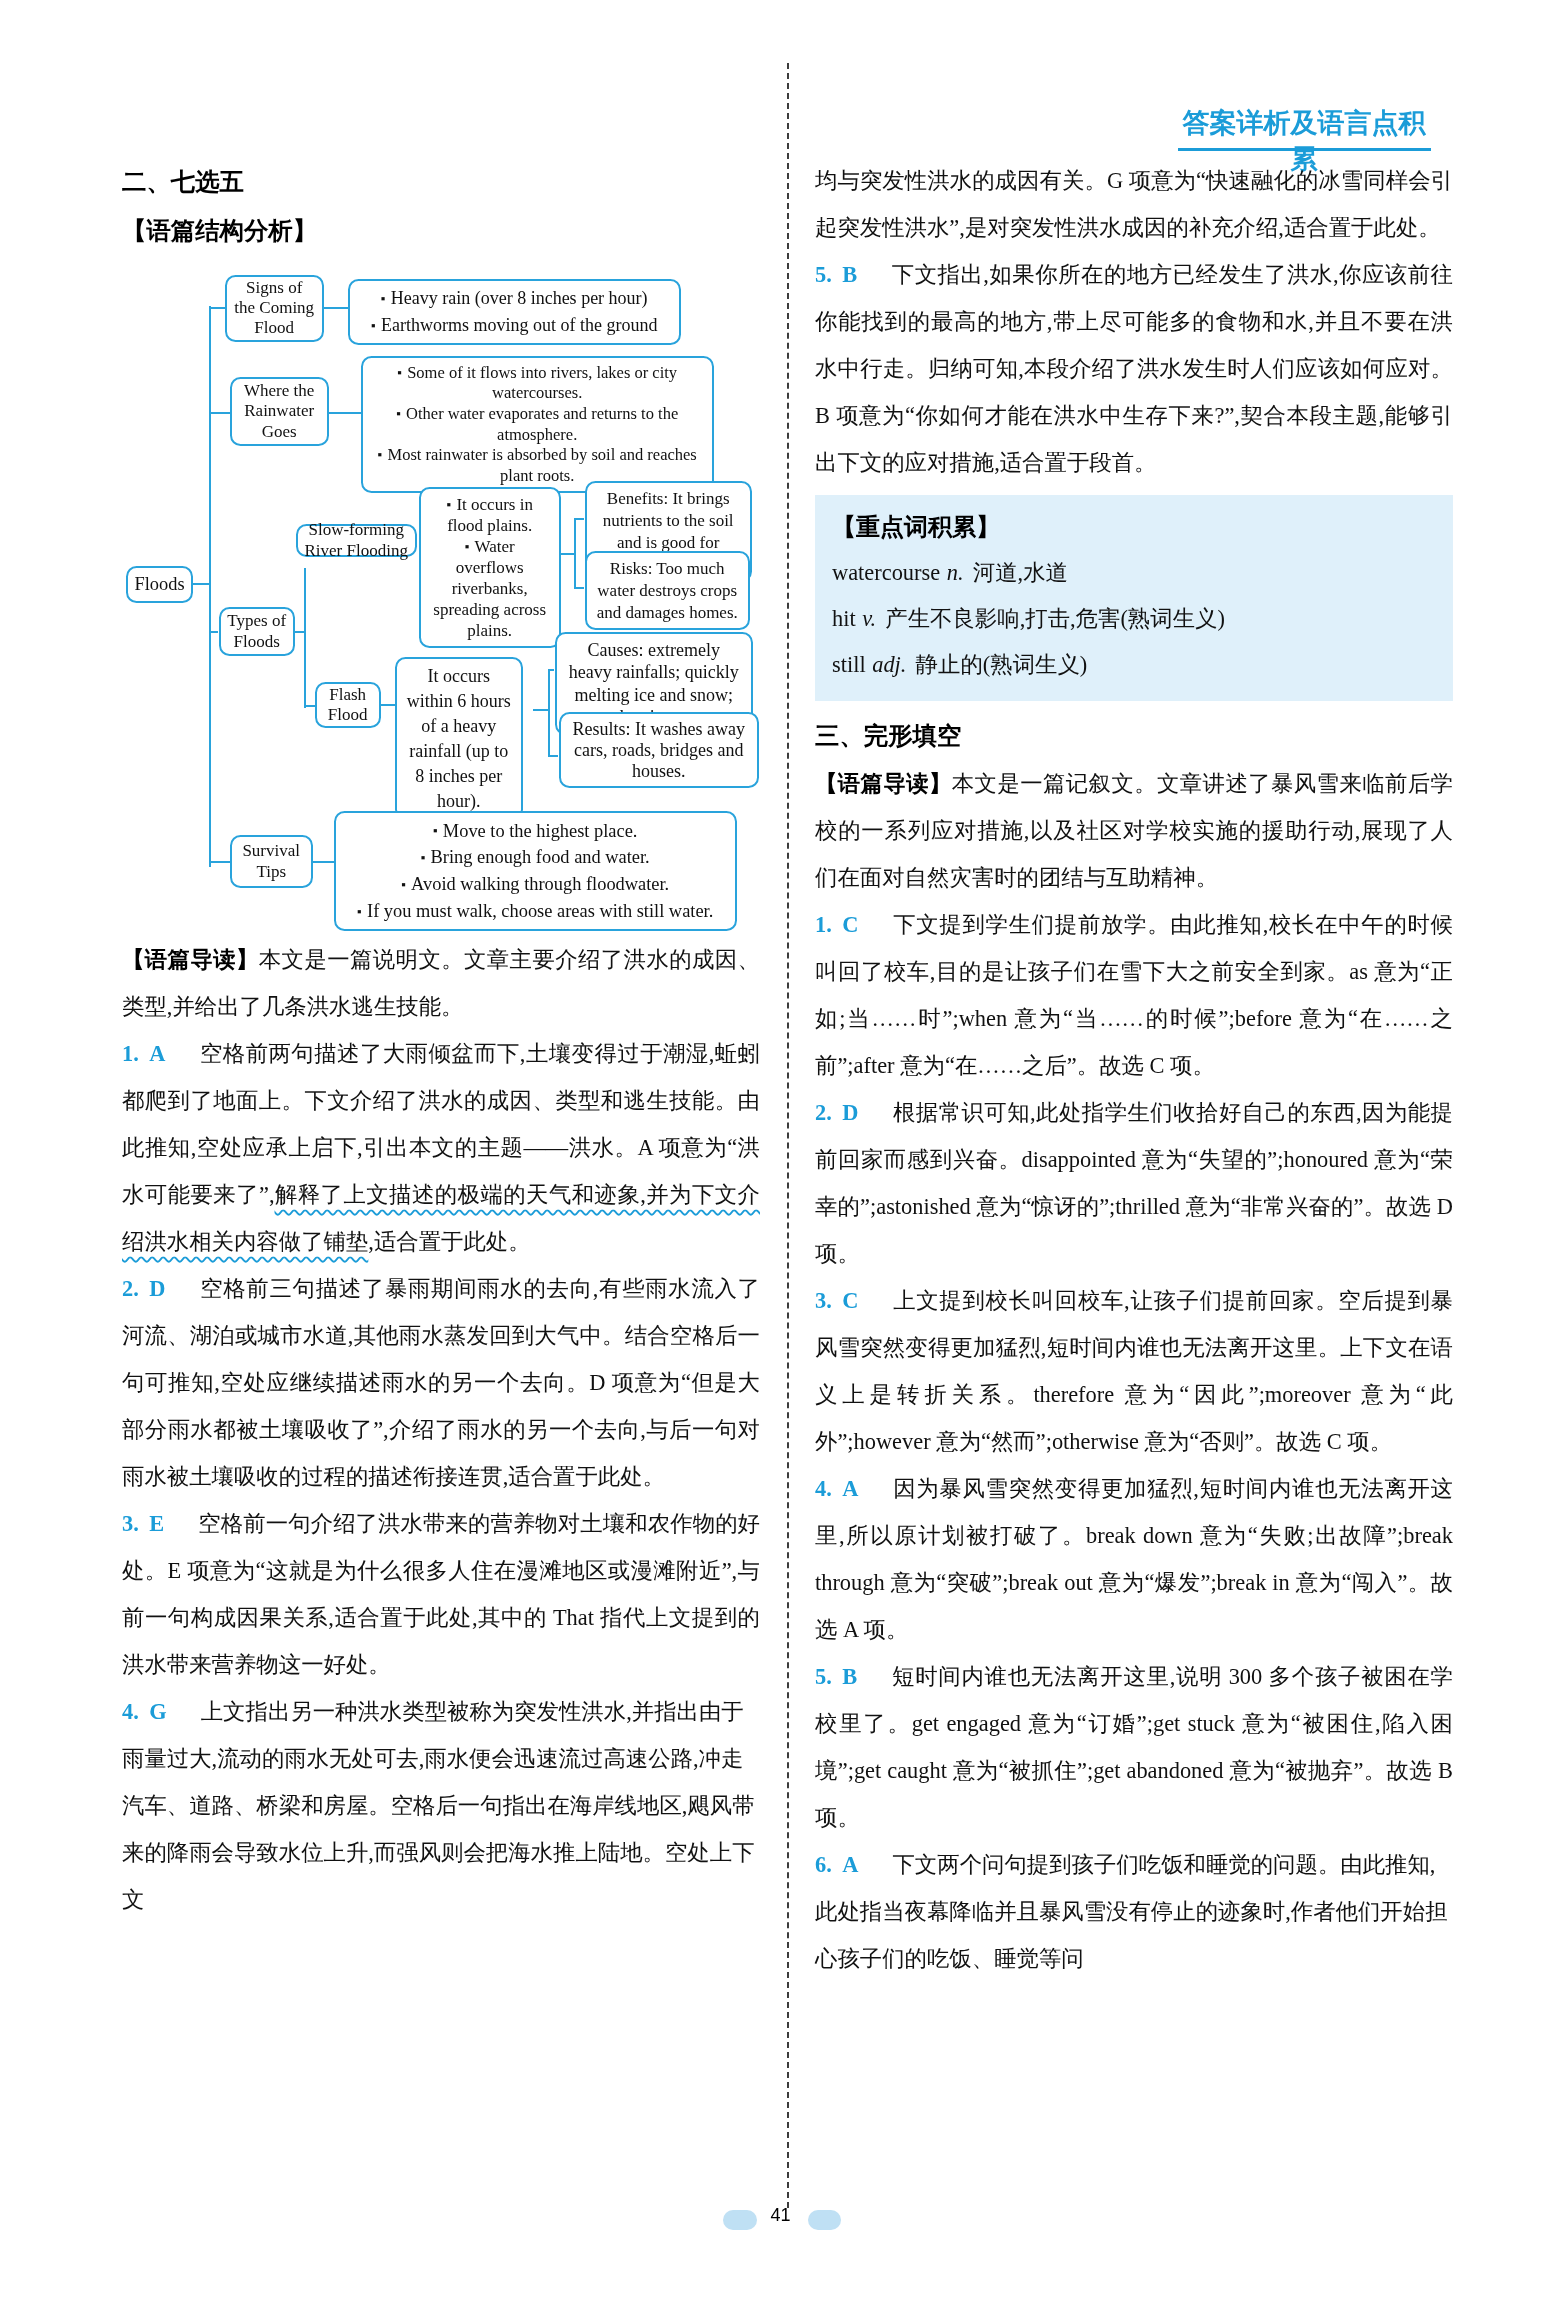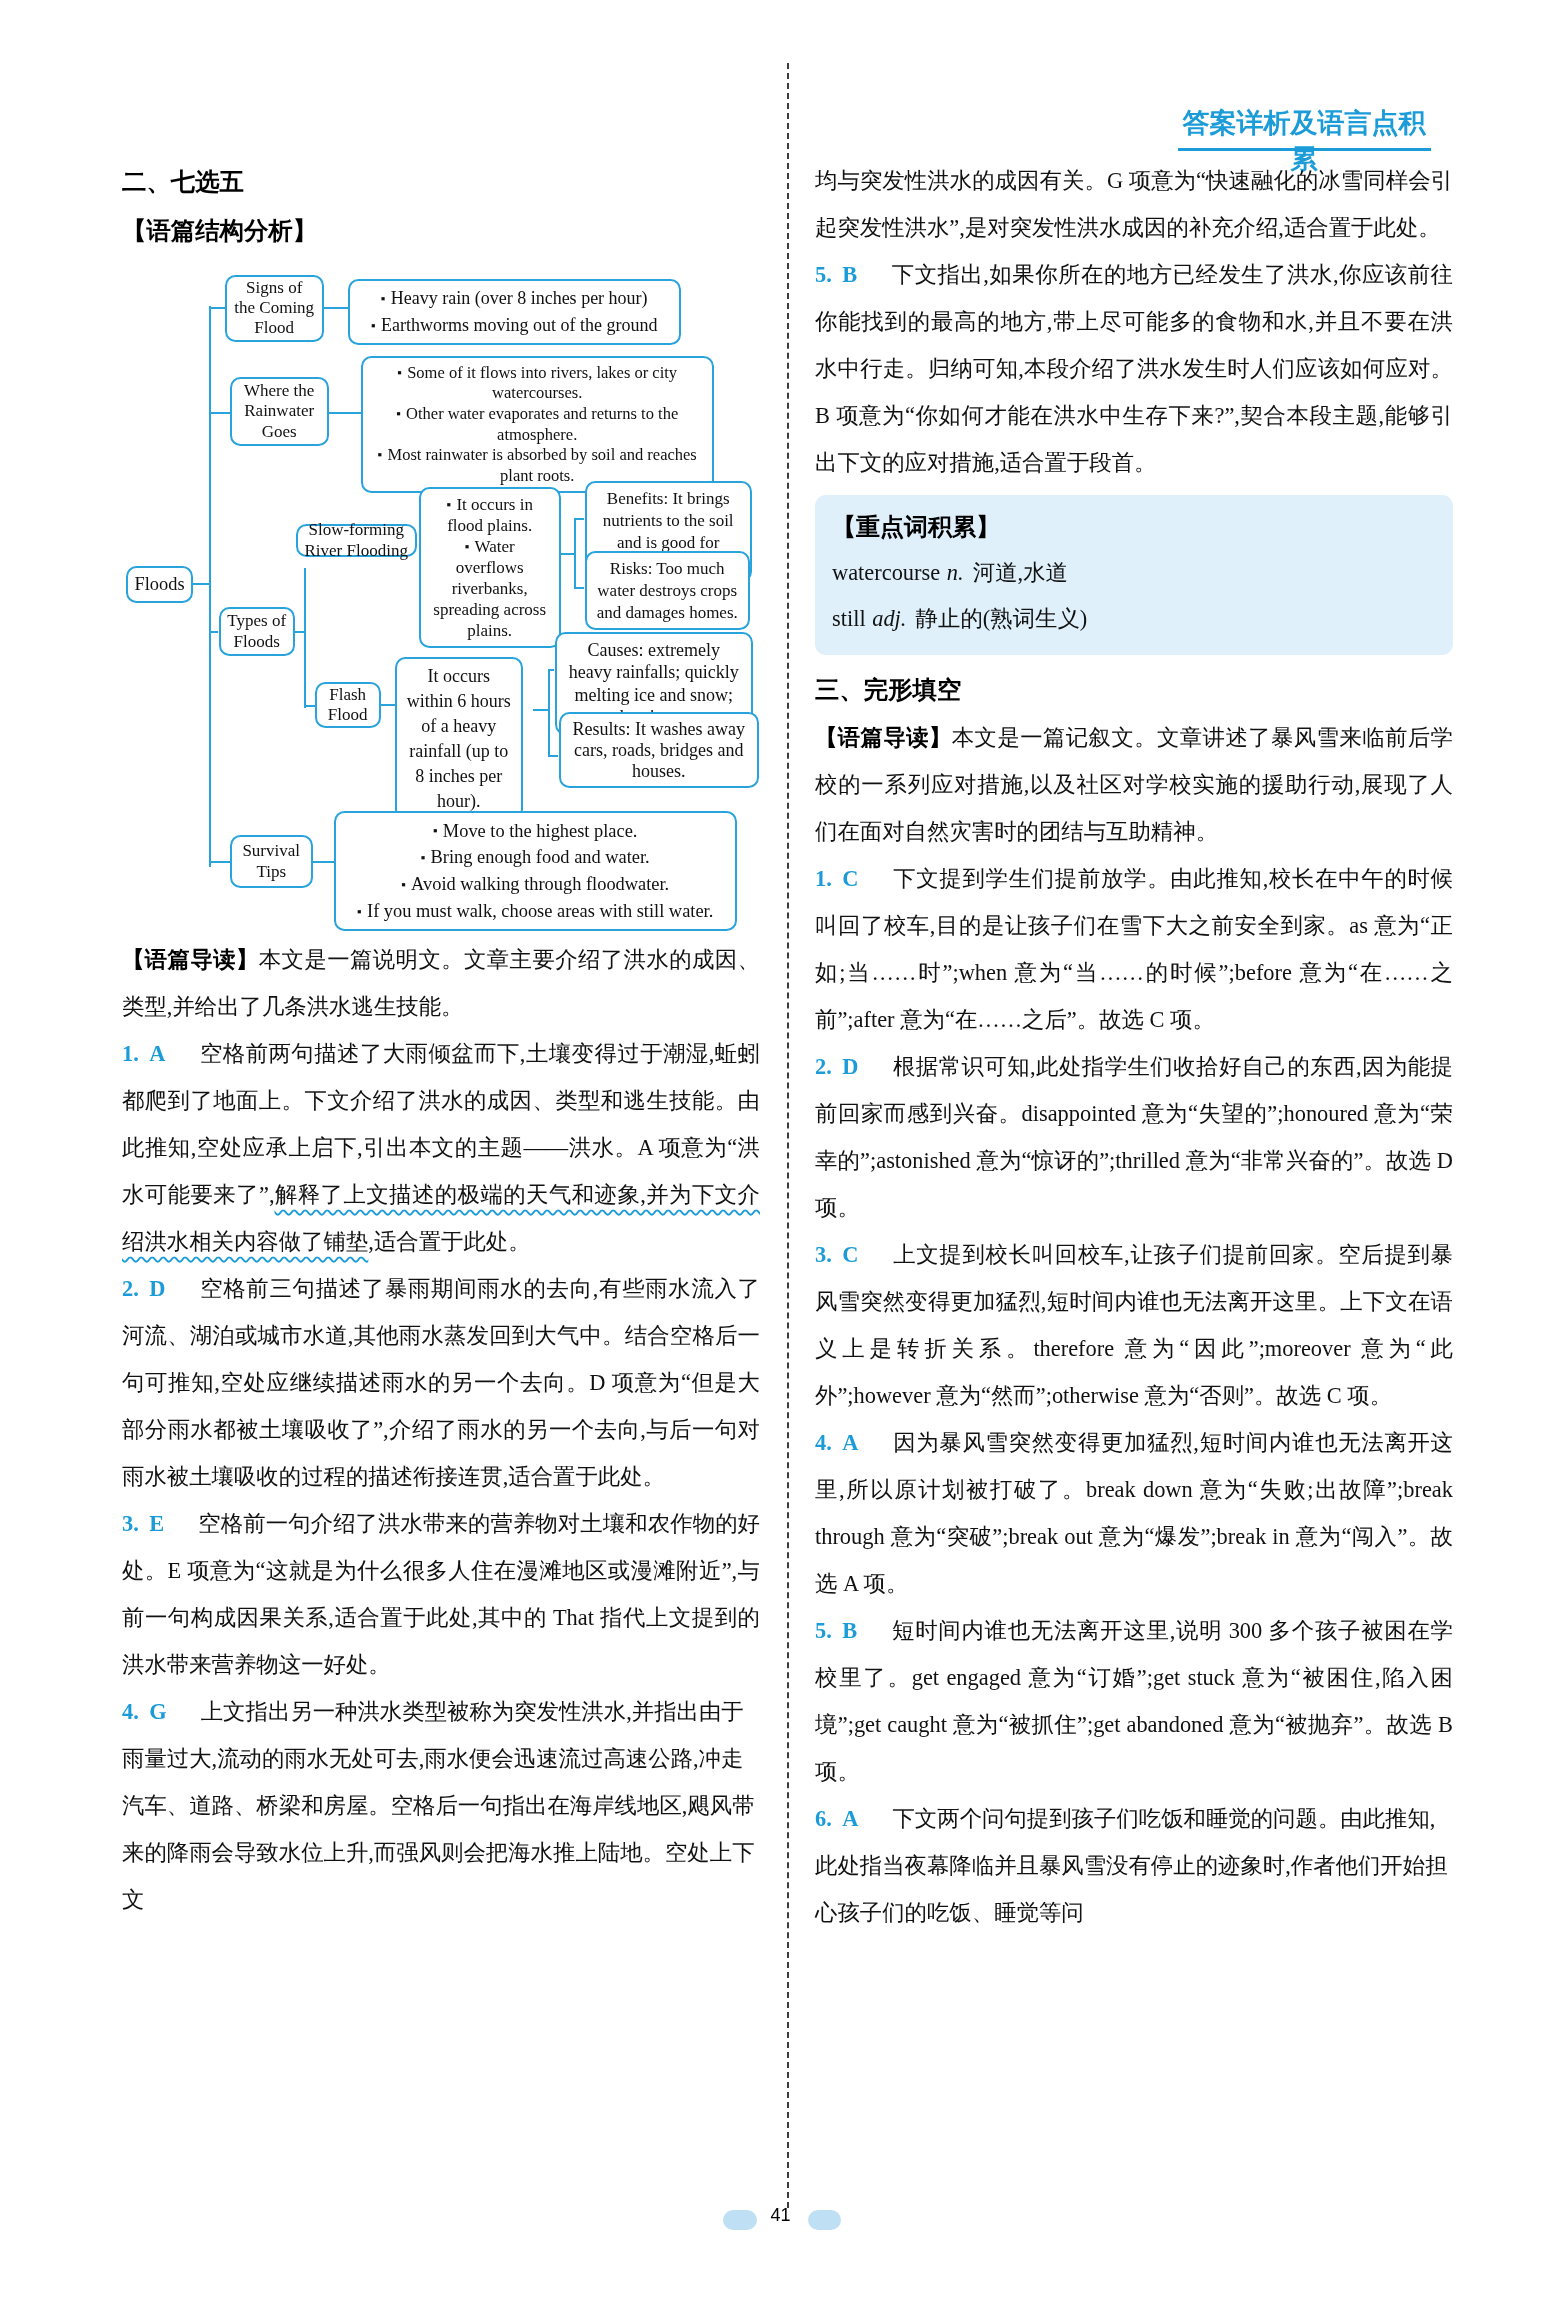--- a/index.html
+++ b/index.html
@@ -25,21 +25,21 @@
   .para{margin:0;font-size:22.4px;line-height:47px;text-align:justify;color:var(--ink);}
   .para:last-child{text-align:left;}
   .heading{margin:0;font-family:"Liberation Sans",sans-serif;font-weight:700;font-size:24.4px;line-height:49px;color:#000;}
   .lbl{font-family:"Liberation Sans",sans-serif;font-weight:700;color:#000;}
   .pfx{color:var(--accent);font-weight:700;}
   .pfx-num{margin-right:10.5px;}
   .pfx-letter{margin-right:34px;}
   .wavy{text-decoration:underline;text-decoration-style:wavy;text-decoration-color:var(--accent);
         text-decoration-thickness:2px;text-underline-offset:7.2px;}
   
-  .vocab{background:var(--box-bg);padding:9.2px 17px 13px 17px;margin:9.2px 0;border-radius:11px;}
+  .vocab{background:var(--box-bg);padding:9.2px 17px 13px 17px;margin:9.2px 0;}
   .vocab-title{font-family:"Liberation Sans",sans-serif;font-weight:700;font-size:24px;line-height:46px;color:#000;}
   .v-entry{font-size:22.4px;line-height:46px;}
   .v-pos{font-style:italic;margin:0 9.2px 0 6.6px;}
   
   .fc{position:relative;width:646px;height:667px;margin:9.2px 0 5.3px -1.3px;}
   .fc-box{position:absolute;box-sizing:border-box;border:2px solid var(--fc-line);border-radius:10.5px;
           background:#fff;color:var(--ink);font-size:17px;line-height:20.4px;}
   .fc-label{display:flex;align-items:center;justify-content:center;text-align:center;white-space:pre-line;}
   .fc-content{padding:4.6px 8px;text-align:center;}
   .fc-item{display:block;}
@@ -137,20 +137,21 @@
     </div>
 
   <div class="col col-right" id="right-col">
 
   <p class="para">均与突发性洪水的成因有关。G 项意为“快速融化的冰雪同样会引起突发性洪水”,是对突发性洪水成因的补充介绍,适合置于此处。</p>
       <p class="para"><span class="pfx pfx-num">5.</span><span class="pfx pfx-letter">B</span><span>下文指出,如果你所在的地方已经发生了洪水,你应该前往你能找到的最高的地方,带上尽可能多的食物和水,并且不要在洪水中行走。归纳可知,本段介绍了洪水发生时人们应该如何应对。B 项意为“你如何才能在洪水中生存下来?”,契合本段主题,能够引出下文的应对措施,适合置于段首。</span></p>
       <div class="vocab" id="vocab-box">
       <div class="vocab-title">【重点词积累】</div>
       <div id="vocab-entries">
           <div class="v-entry"><span>watercourse</span><i class="v-pos">n.</i><span>河道,水道</span></div>
+          <div class="v-entry"><span>hit</span><i class="v-pos">v.</i><span>产生不良影响,打击,危害(熟词生义)</span></div>
           <div class="v-entry"><span>still</span><i class="v-pos">adj.</i><span>静止的(熟词生义)</span></div>
         </div>
     </div>
       <p class="heading">三、完形填空</p>
       <p class="para"><span class="lbl">【语篇导读】</span>本文是一篇记叙文。文章讲述了暴风雪来临前后学校的一系列应对措施,以及社区对学校实施的援助行动,展现了人们在面对自然灾害时的团结与互助精神。</p>
       <p class="para"><span class="pfx pfx-num">1.</span><span class="pfx pfx-letter">C</span><span>下文提到学生们提前放学。由此推知,校长在中午的时候叫回了校车,目的是让孩子们在雪下大之前安全到家。as 意为“正如;当……时”;when 意为“当……的时候”;before 意为“在……之前”;after 意为“在……之后”。故选 C 项。</span></p>
       <p class="para"><span class="pfx pfx-num">2.</span><span class="pfx pfx-letter">D</span><span>根据常识可知,此处指学生们收拾好自己的东西,因为能提前回家而感到兴奋。disappointed 意为“失望的”;honoured 意为“荣幸的”;astonished 意为“惊讶的”;thrilled 意为“非常兴奋的”。故选 D 项。</span></p>
       <p class="para"><span class="pfx pfx-num">3.</span><span class="pfx pfx-letter">C</span><span>上文提到校长叫回校车,让孩子们提前回家。空后提到暴风雪突然变得更加猛烈,短时间内谁也无法离开这里。上下文在语义上是转折关系。therefore 意为“因此”;moreover 意为“此外”;however 意为“然而”;otherwise 意为“否则”。故选 C 项。</span></p>
       <p class="para"><span class="pfx pfx-num">4.</span><span class="pfx pfx-letter">A</span><span>因为暴风雪突然变得更加猛烈,短时间内谁也无法离开这里,所以原计划被打破了。break down 意为“失败;出故障”;break through 意为“突破”;break out 意为“爆发”;break in 意为“闯入”。故选 A 项。</span></p>
       <p class="para"><span class="pfx pfx-num">5.</span><span class="pfx pfx-letter">B</span><span>短时间内谁也无法离开这里,说明 300 多个孩子被困在学校里了。get engaged 意为“订婚”;get stuck 意为“被困住,陷入困境”;get caught 意为“被抓住”;get abandoned 意为“被抛弃”。故选 B 项。</span></p>

